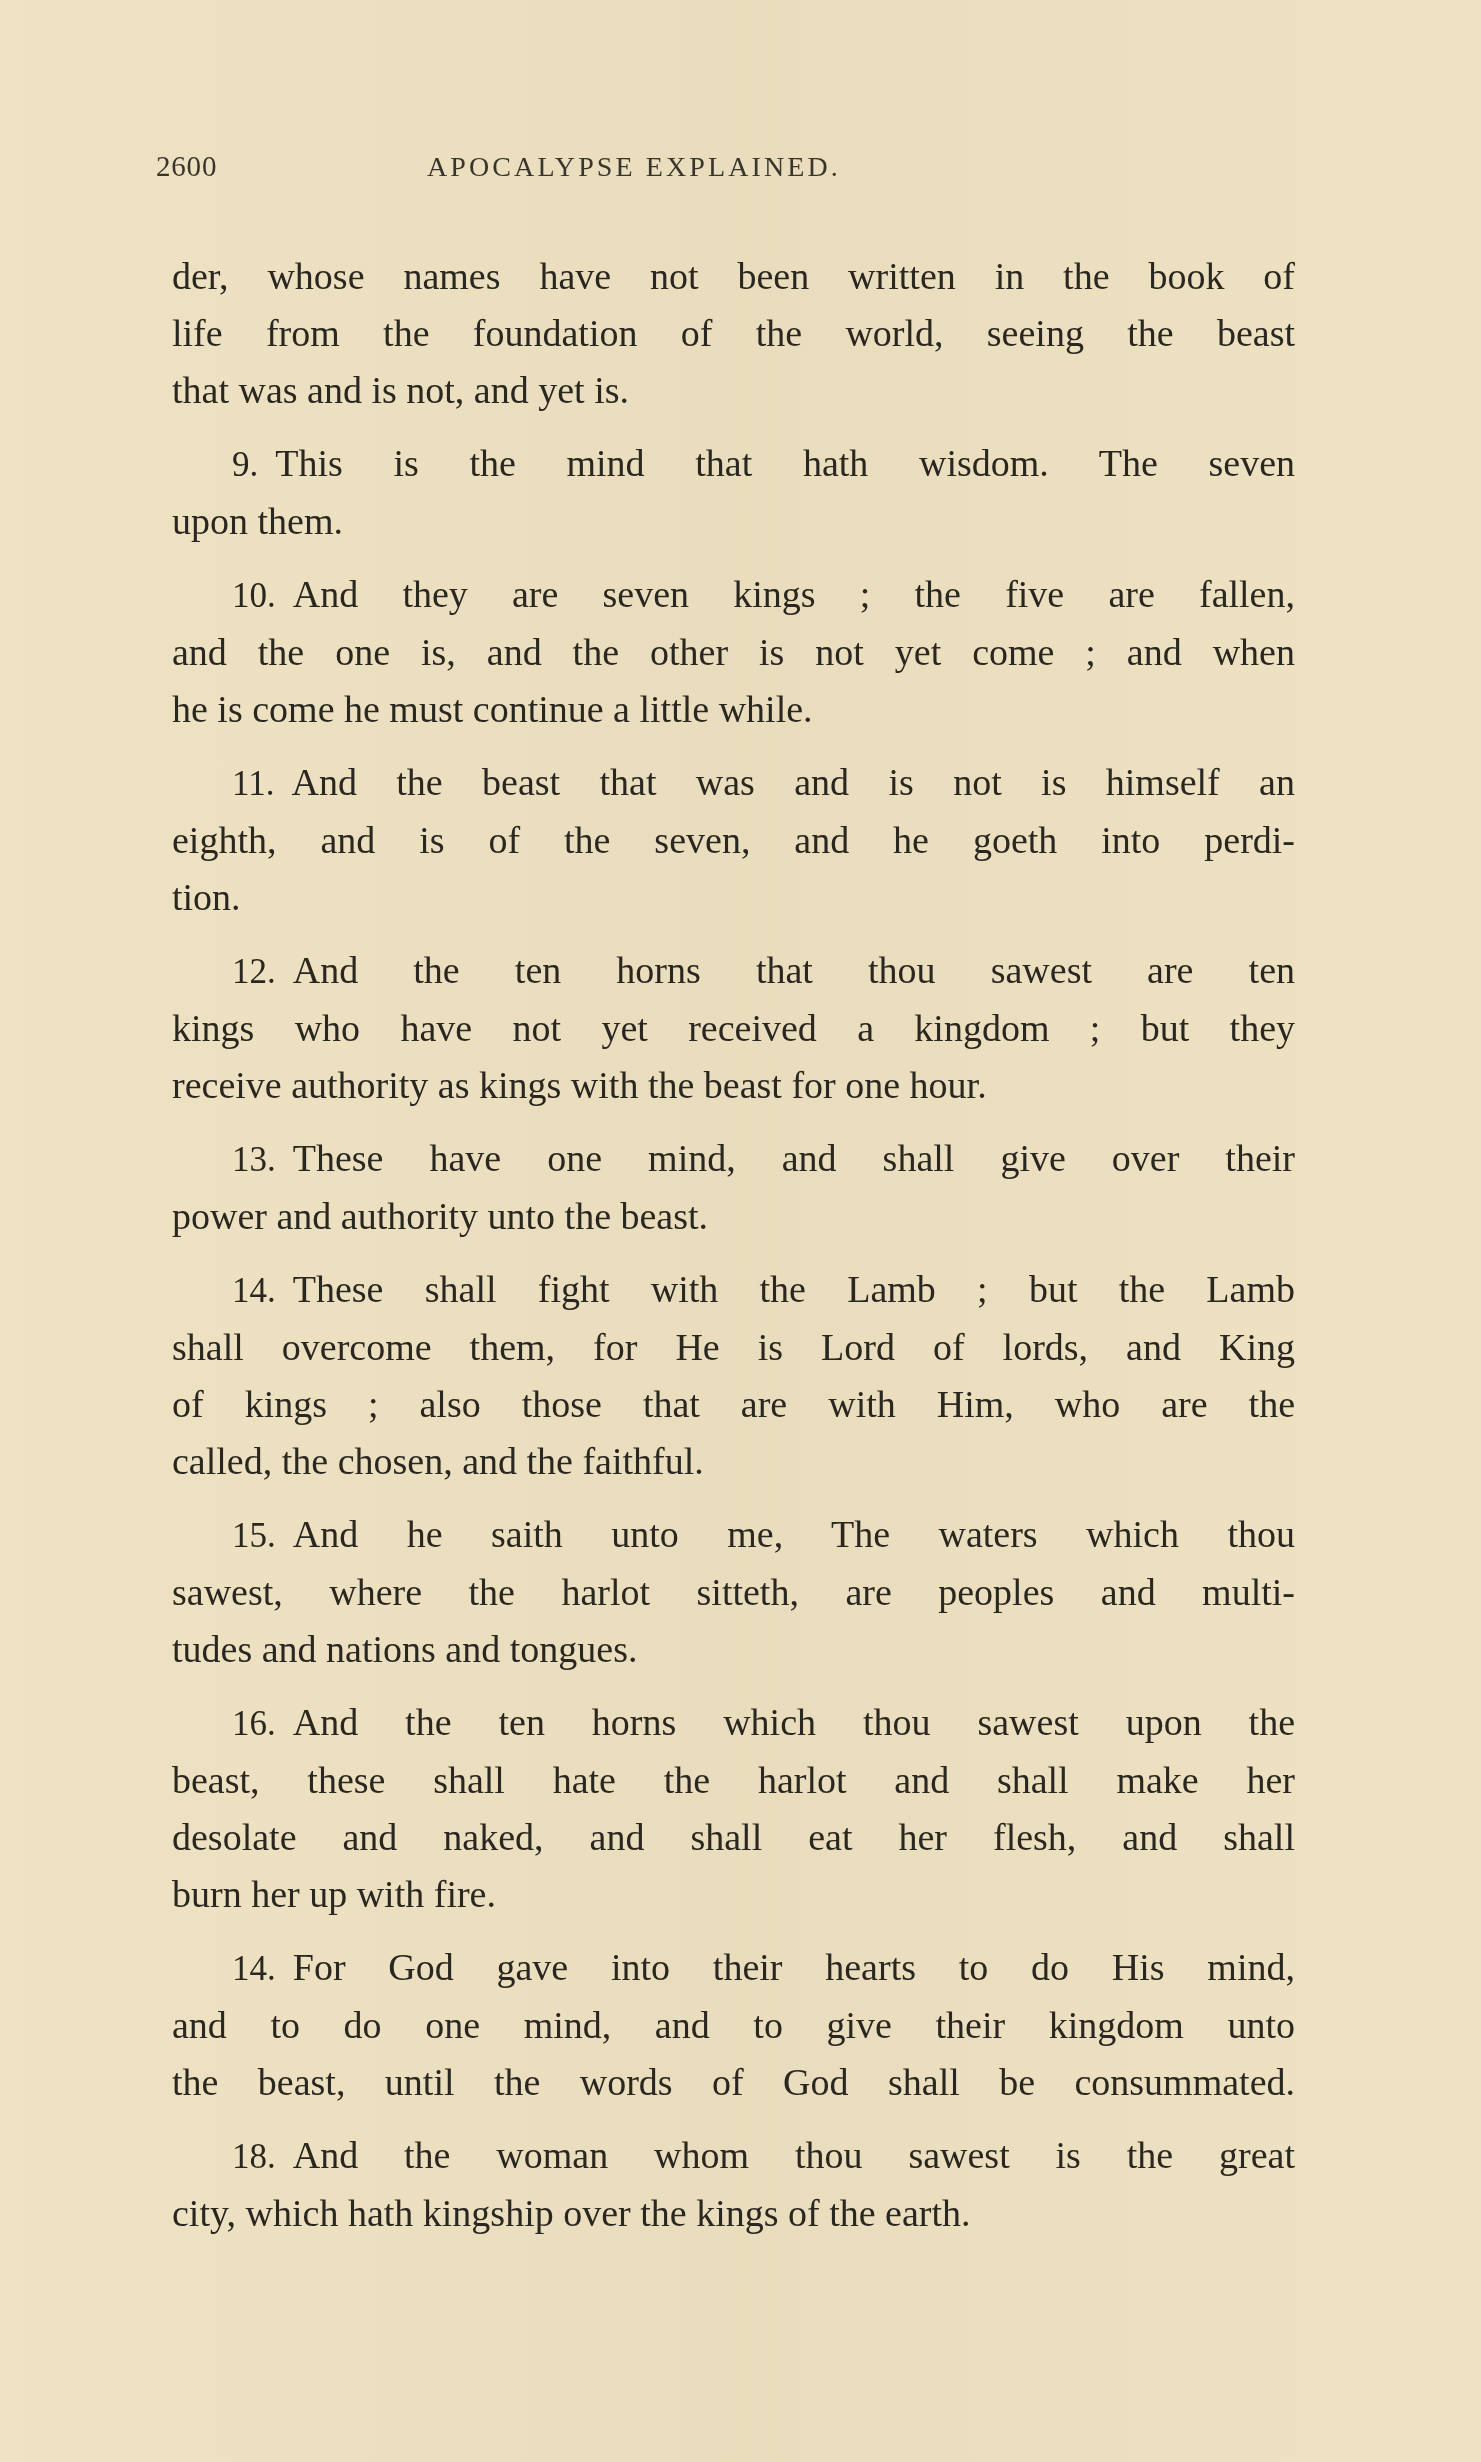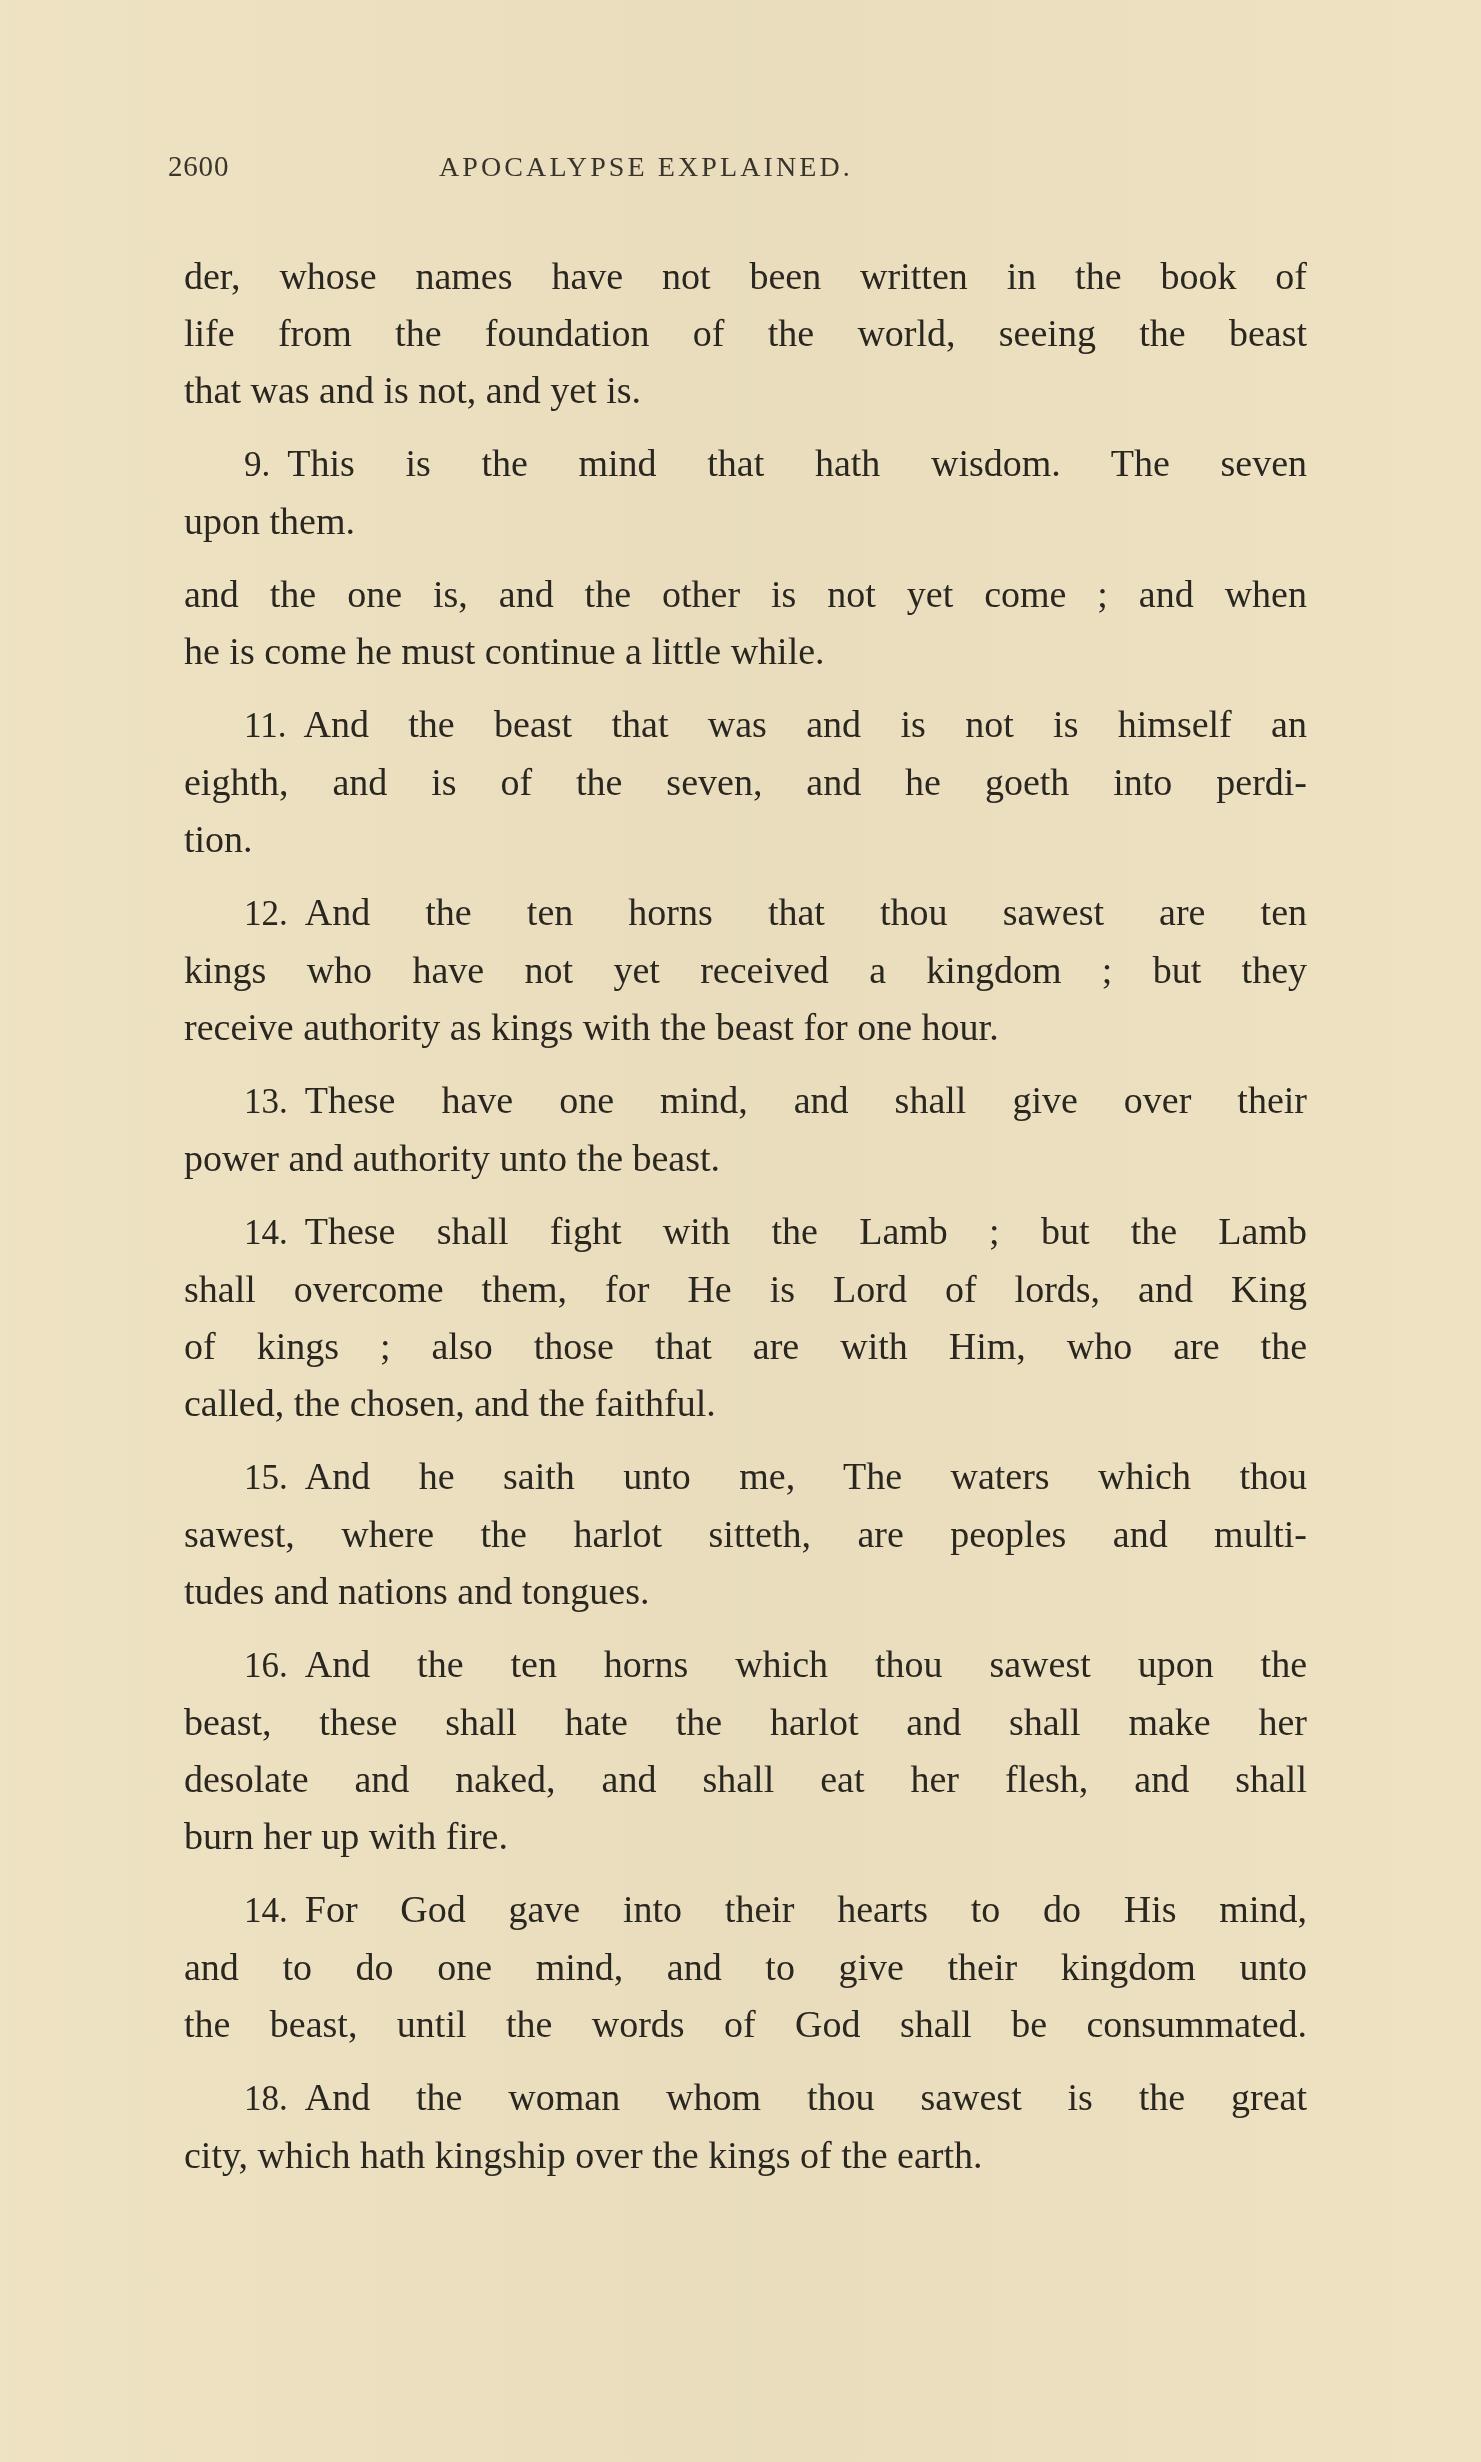--- a/index.html
+++ b/index.html
@@ -10,21 +10,21 @@
       width: 1481px;
       height: 2462px;
       background: #ede1c0;
       background-image: linear-gradient(90deg, rgba(255,255,255,0.05) 0%, rgba(0,0,0,0.02) 50%, rgba(255,255,255,0.04) 100%);
       position: relative;
       overflow: hidden;
       color: #2a2620;
     }
     .page {
       position: absolute;
-      left: 168px;
+      left: 156px;
       top: 150px;
       width: 1155px;
     }
     .running-head {
       display: flex;
       align-items: baseline;
       height: 38px;
       font-family: "Liberation Serif", serif;
       color: #3a352c;
     }
@@ -82,20 +82,21 @@
       <span class="line">life from the foundation of the world, seeing the beast</span>
       <span class="line last">that was and is not, and yet is.</span>
     </div>
 
     <div class="para">
       <span class="line indent"><span class="verse-num">9.</span><span>This is the mind that hath wisdom.  The seven</span></span>
       <span class="line last">upon them.</span>
     </div>
 
     <div class="para">
+      <span class="line indent"><span class="verse-num">10.</span><span>And they are seven kings ;  the five are fallen,</span></span>
       <span class="line">and the one is, and the other is not yet come ; and when</span>
       <span class="line last">he is come he must continue a little while.</span>
     </div>
 
     <div class="para">
       <span class="line indent"><span class="verse-num">11.</span><span>And the beast that was and is not is himself an</span></span>
       <span class="line">eighth, and is of the seven, and he goeth into perdi-</span>
       <span class="line last">tion.</span>
     </div>
 

